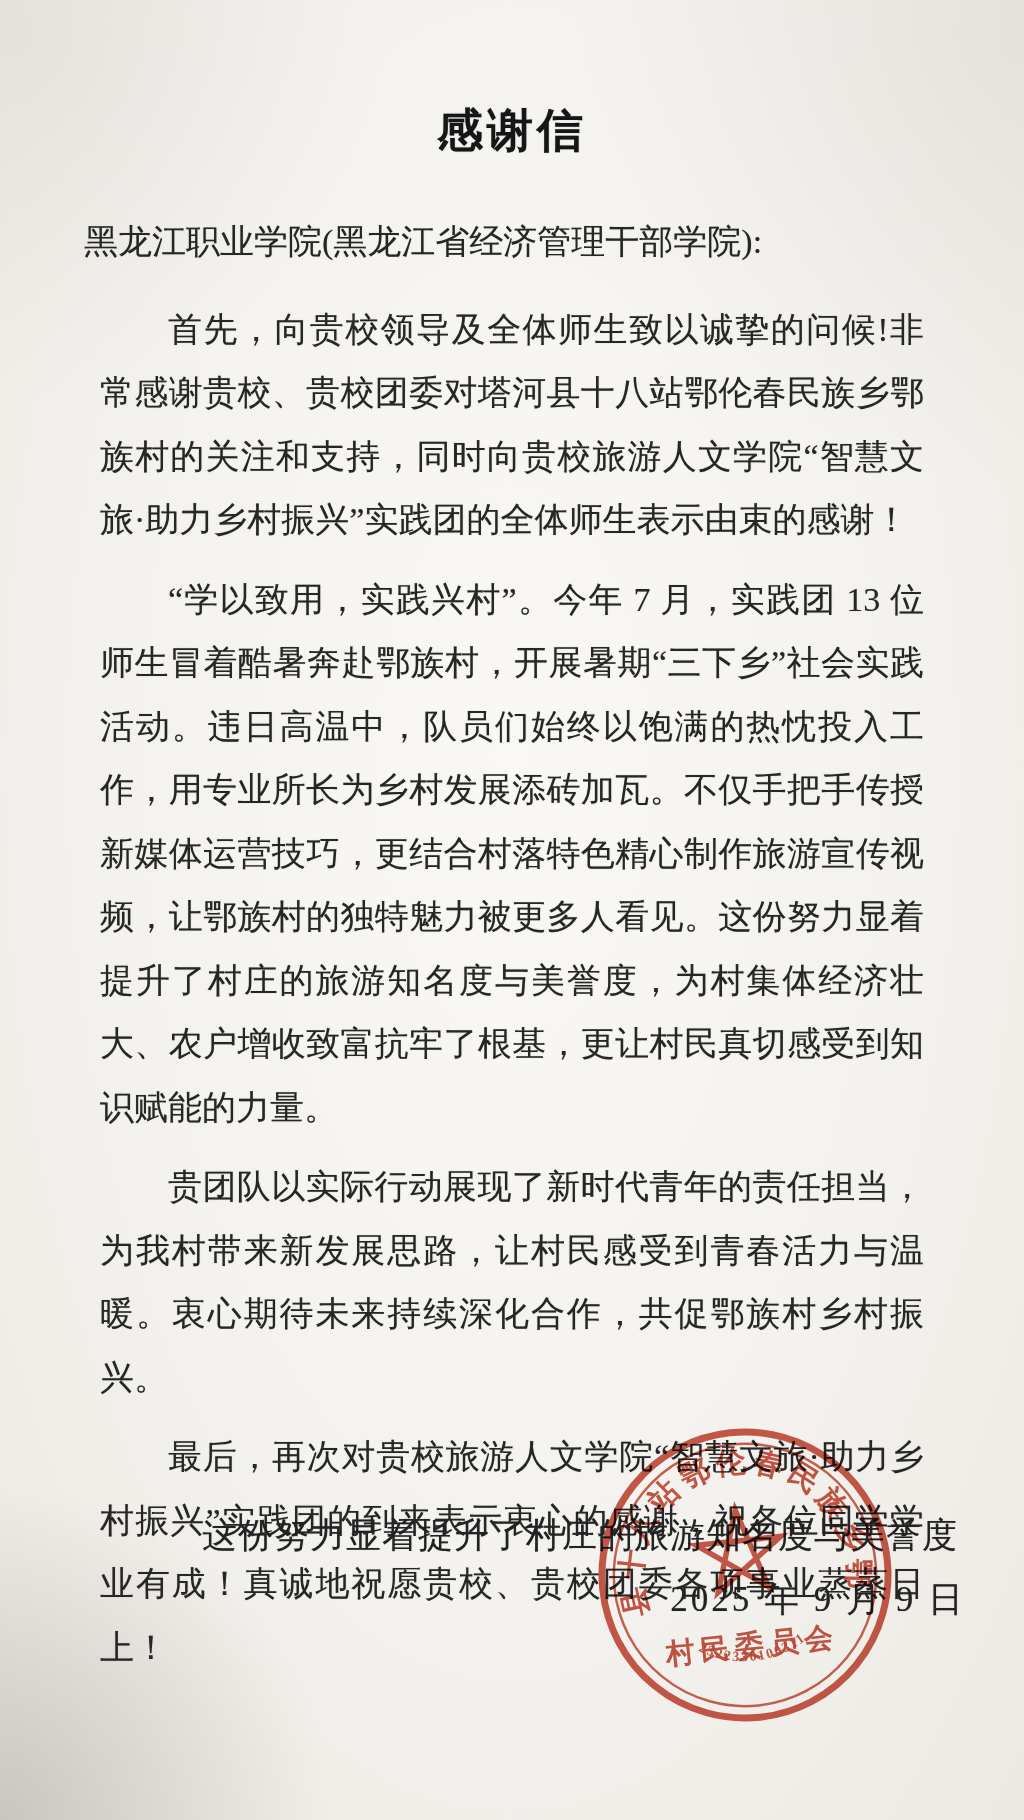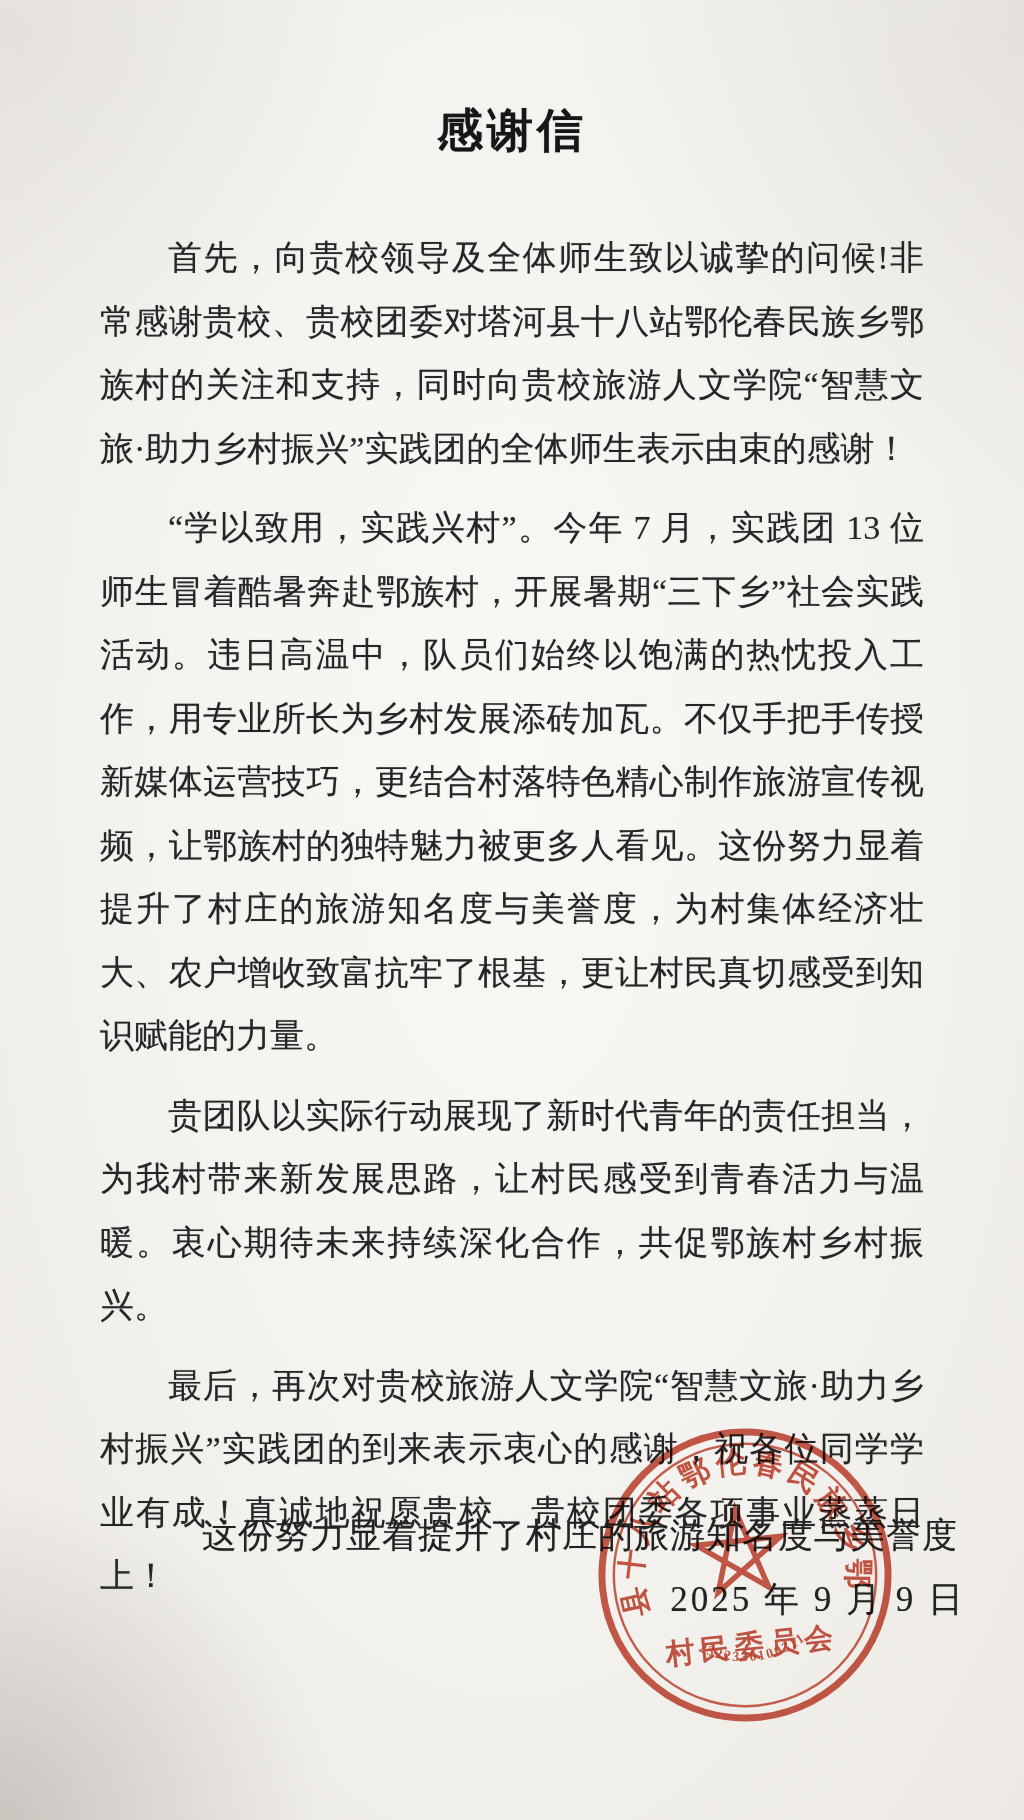--- a/index.html
+++ b/index.html
@@ -52,20 +52,21 @@
   }
 </style>
 </head>
 <body>
 
 <div class="paper">
 
   <div class="title">感谢信</div>
 
   <div class="letter">
+    <p class="salutation">黑龙江职业学院(黑龙江省经济管理干部学院):</p>
     <div>
         <p class="para">首先，向贵校领导及全体师生致以诚挚的问候!非常感谢贵校、贵校团委对塔河县十八站鄂伦春民族乡鄂族村的关注和支持，同时向贵校旅游人文学院“智慧文旅·助力乡村振兴”实践团的全体师生表示由束的感谢！</p>
         <p class="para">“学以致用，实践兴村”。今年 7 月，实践团 13 位师生冒着酷暑奔赴鄂族村，开展暑期“三下乡”社会实践活动。违日高温中，队员们始终以饱满的热忱投入工作，用专业所长为乡村发展添砖加瓦。不仅手把手传授新媒体运营技巧，更结合村落特色精心制作旅游宣传视频，让鄂族村的独特魅力被更多人看见。这份努力显着提升了村庄的旅游知名度与美誉度，为村集体经济壮大、农户增收致富抗牢了根基，更让村民真切感受到知识赋能的力量。</p>
         <p class="para">贵团队以实际行动展现了新时代青年的责任担当，为我村带来新发展思路，让村民感受到青春活力与温暖。衷心期待未来持续深化合作，共促鄂族村乡村振兴。</p>
         <p class="para">最后，再次对贵校旅游人文学院“智慧文旅·助力乡村振兴”实践团的到来表示衷心的感谢，祝各位同学学业有成！真诚地祝愿贵校、贵校团委各项事业蒸蒸日上！</p>
       </div>
   </div>
 
   <div class="signature">这份努力显着提升了村庄的旅游知名度与美誉度</div>
   <div class="date">2025 年 9 月 9 日</div>

